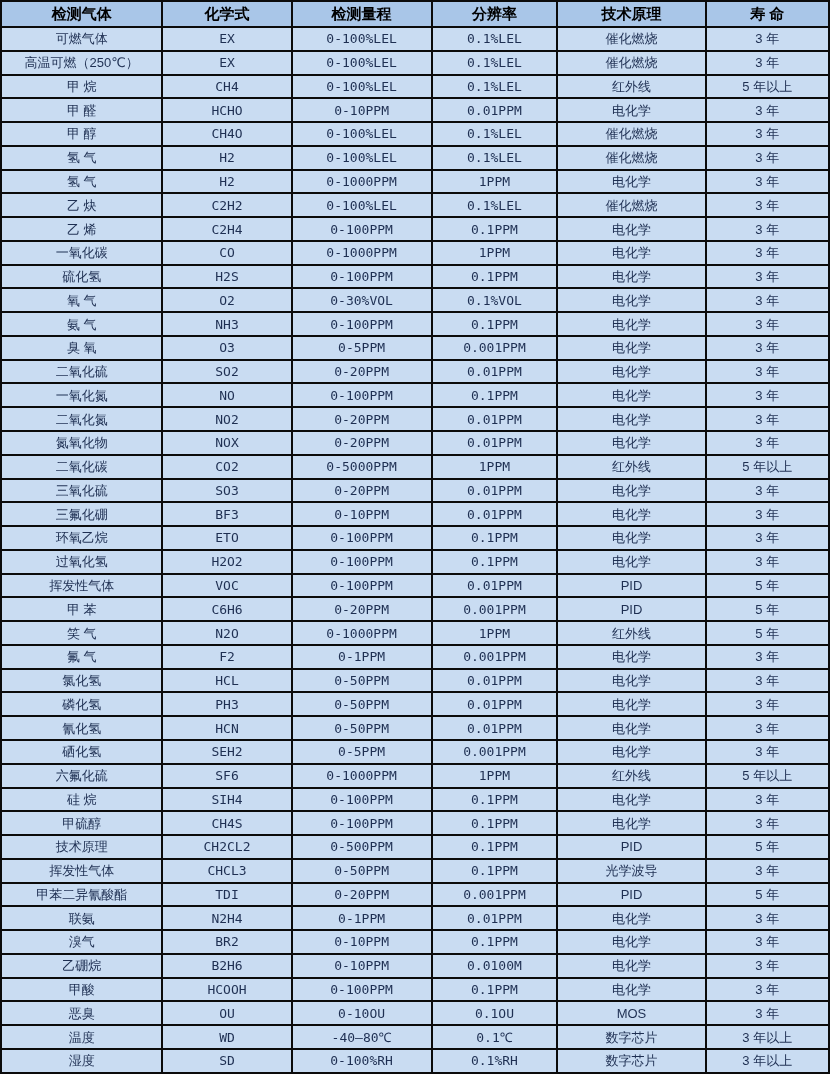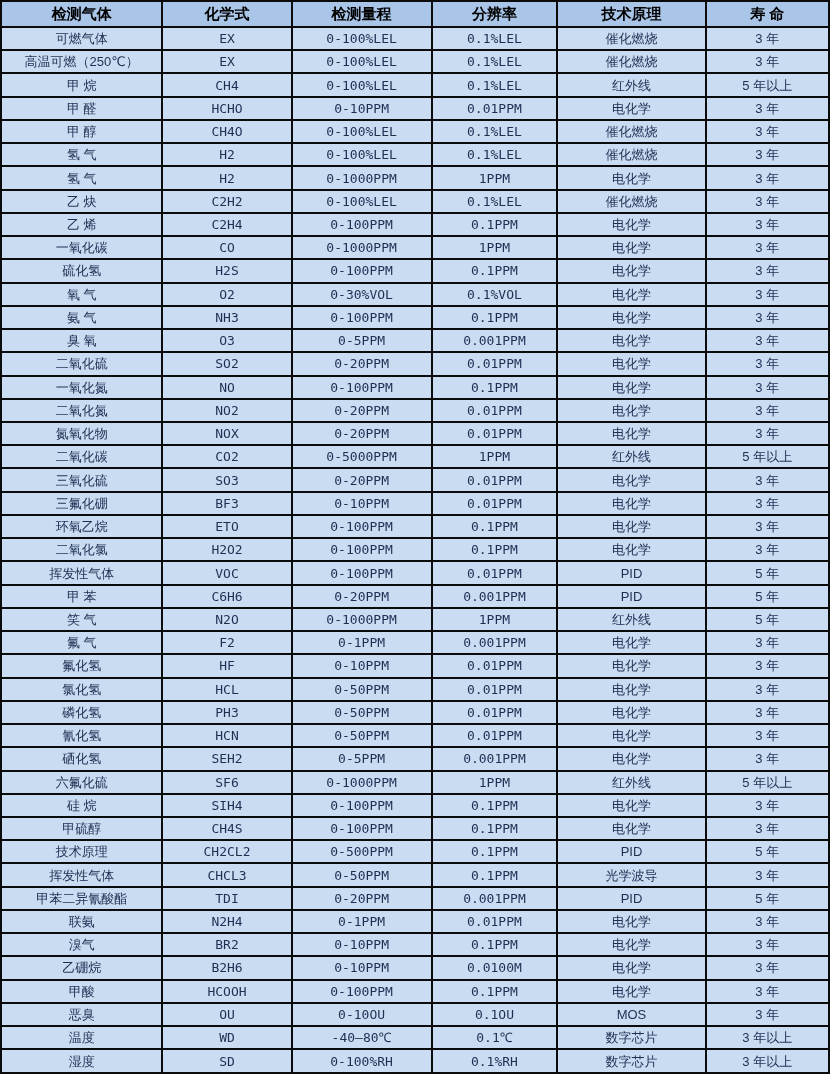--- a/index.html
+++ b/index.html
@@ -255,21 +255,21 @@
         </tr>
         <tr>
           <td class="gas-name">环氧乙烷</td>
           <td class="latin">ETO</td>
           <td class="latin">0-100PPM</td>
           <td class="latin">0.1PPM</td>
           <td>电化学</td>
           <td>3 年</td>
         </tr>
         <tr>
-          <td class="gas-name">二氧化氯</td>
+          <td class="gas-name">过氧化氢</td>
           <td class="latin">H2O2</td>
           <td class="latin">0-100PPM</td>
           <td class="latin">0.1PPM</td>
           <td>电化学</td>
           <td>3 年</td>
         </tr>
         <tr>
           <td class="gas-name">挥发性气体</td>
           <td class="latin">VOC</td>
           <td class="latin">0-100PPM</td>
@@ -295,28 +295,20 @@
         </tr>
         <tr>
           <td class="gas-name">氟 气</td>
           <td class="latin">F2</td>
           <td class="latin">0-1PPM</td>
           <td class="latin">0.001PPM</td>
           <td>电化学</td>
           <td>3 年</td>
         </tr>
         <tr>
-          <td class="gas-name">氟化氢</td>
-          <td class="latin">HF</td>
-          <td class="latin">0-10PPM</td>
-          <td class="latin">0.01PPM</td>
-          <td>电化学</td>
-          <td>3 年</td>
-        </tr>
-        <tr>
           <td class="gas-name">氯化氢</td>
           <td class="latin">HCL</td>
           <td class="latin">0-50PPM</td>
           <td class="latin">0.01PPM</td>
           <td>电化学</td>
           <td>3 年</td>
         </tr>
         <tr>
           <td class="gas-name">磷化氢</td>
           <td class="latin">PH3</td>

